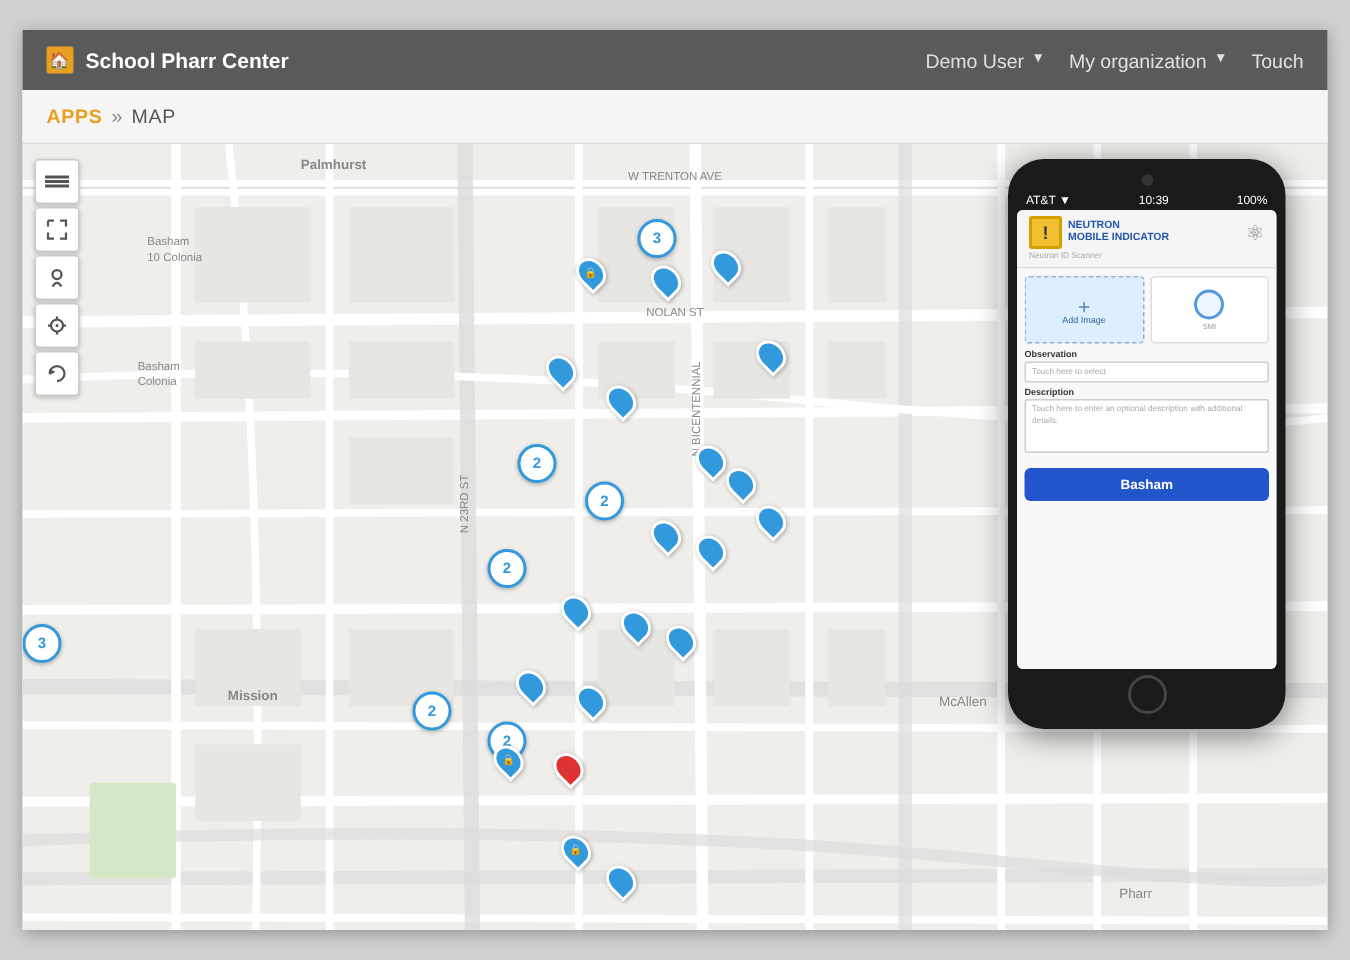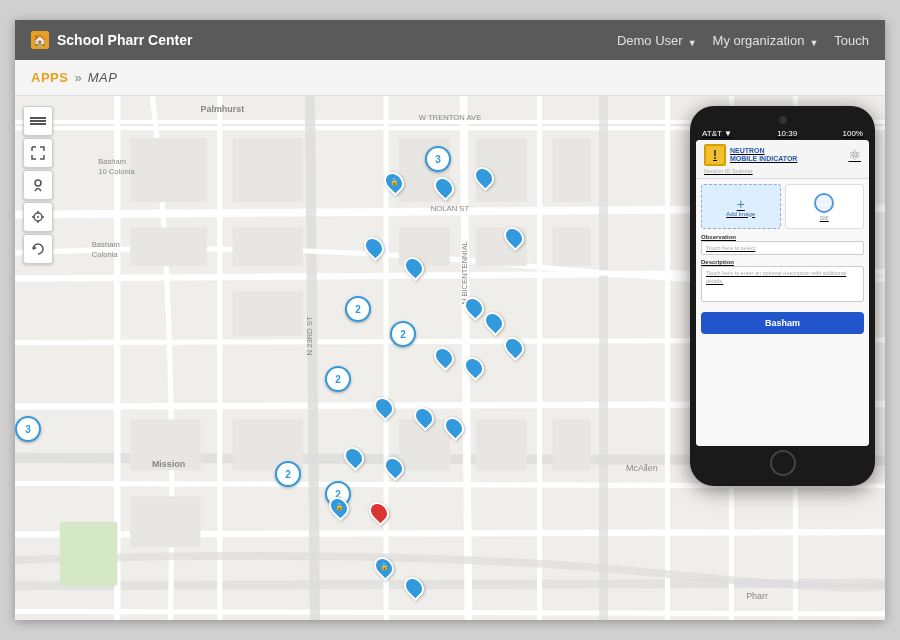--- a/index.html
+++ b/index.html
@@ -64,21 +64,21 @@
       margin-left: auto;
       display: flex;
       align-items: center;
       gap: 16px;
       color: #e0e0e0;
       font-size: 13px;
     }
     .nav-bar-right .nav-link {
       cursor: pointer;
       display: flex;
-      align-items: flex-end;
+      align-items: flex-start;
       gap: 3px;
     }
     .dropdown-arrow {
       font-size: 9px;
       margin-left: 2px;
     }
 
     
     .breadcrumb-bar {
       background: #f5f5f5;
@@ -100,21 +100,20 @@
     .breadcrumb-sep {
       color: #888;
       margin: 0 6px;
       font-size: 13px;
     }
     .breadcrumb-current {
       color: #555;
       font-size: 13px;
       text-transform: uppercase;
       letter-spacing: 0.5px;
-      font-style: italic;
     }
 
     
     .main-content {
       flex: 1;
       display: flex;
       overflow: hidden;
       position: relative;
     }
 
@@ -147,26 +146,25 @@
       justify-content: center;
       cursor: pointer;
       font-size: 14px;
       color: #555;
       box-shadow: 0 1px 3px rgba(0,0,0,0.2);
     }
 
     
     .phone-overlay {
       position: absolute;
-      right: 10px;
+      right: 28px;
       top: 10px;
       width: 185px;
       height: 280px;
       z-index: 20;
-      text-decoration: underline;
     }
     .phone-body {
       width: 185px;
       height: 380px;
       background: #1a1a1a;
       border-radius: 24px;
       padding: 8px 6px;
       box-shadow: 0 4px 20px rgba(0,0,0,0.5);
       display: flex;
       flex-direction: column;

